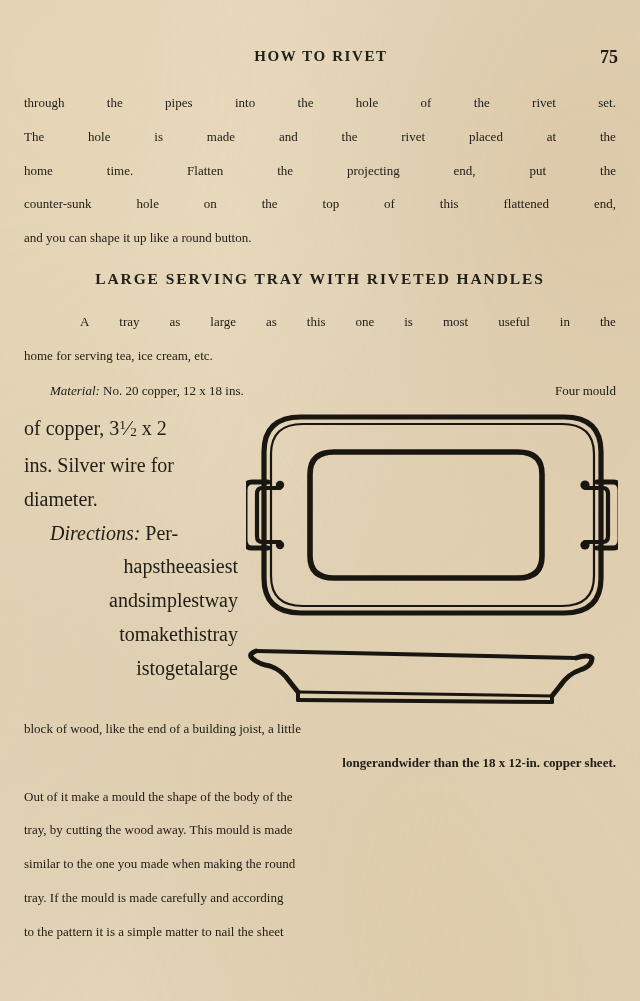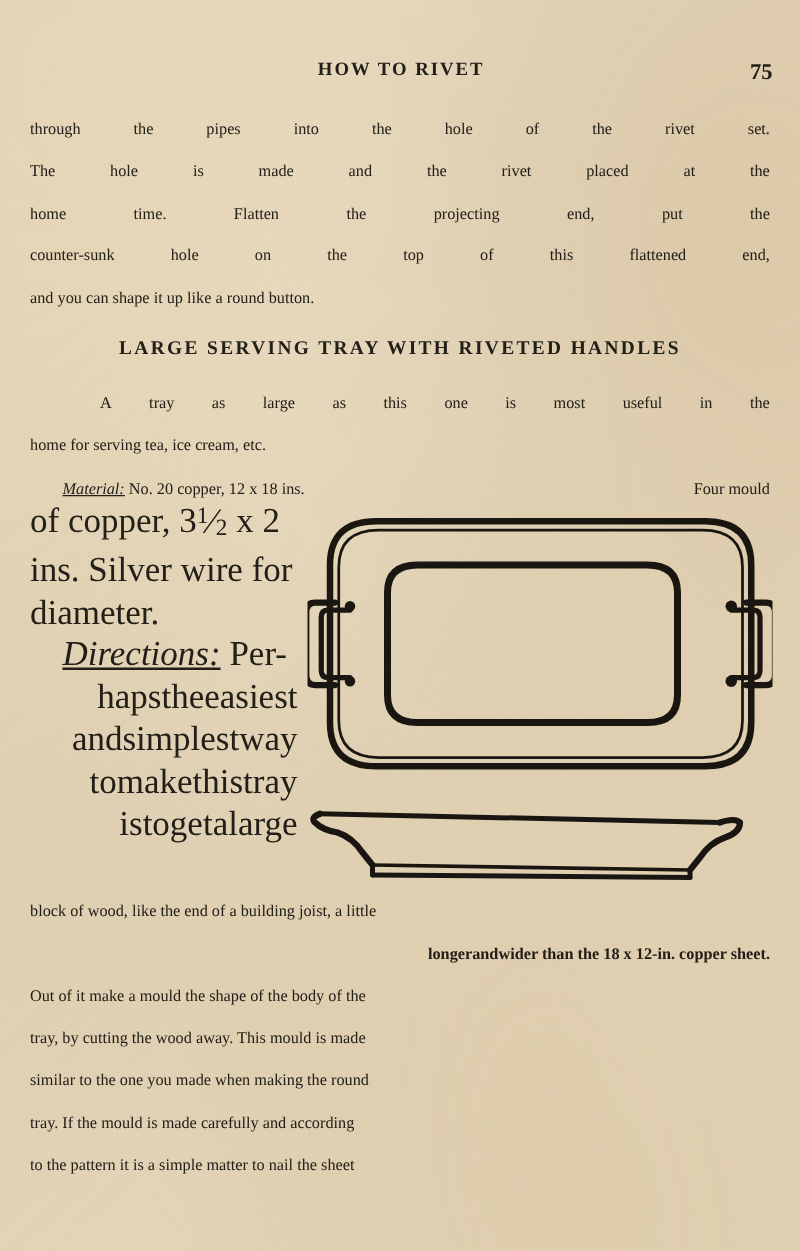--- a/index.html
+++ b/index.html
@@ -100,34 +100,34 @@
   #p-lead .l.j { display: flex; justify-content: space-between; }
   .indent { display: inline-block; width: 26px; }
 
   #p-material { top: 374px; }
   #p-material .l.j { display: flex; justify-content: space-between; white-space: nowrap; }
 
   
   .col-narrow {
     position: absolute;
     left: 24px;
-    top: 396px;
+    top: 408px;
     width: 214px;
-    font-size: 28px;
+    font-size: 20px;
     line-height: 33.8px;
   }
   .col-narrow .l { display: block; white-space: nowrap; }
   .col-narrow .l.j { display: flex; justify-content: flex-end; }
 
   
   #p-tail { top: 712px; }
   #p-tail .l { display: block; white-space: nowrap; }
   #p-tail .l.j { display: flex; justify-content: flex-end; font-weight: bold; }
 
-  .ital { font-style: italic; text-decoration: underline; }
+  .ital { font-style: italic; }
 
   
   .frac {
     display: inline-block;
     position: relative;
     font-size: .98em;
     white-space: nowrap;
     vertical-align: baseline;
   }
   .frac .nm { font-size: .68em; vertical-align: .42em; }

